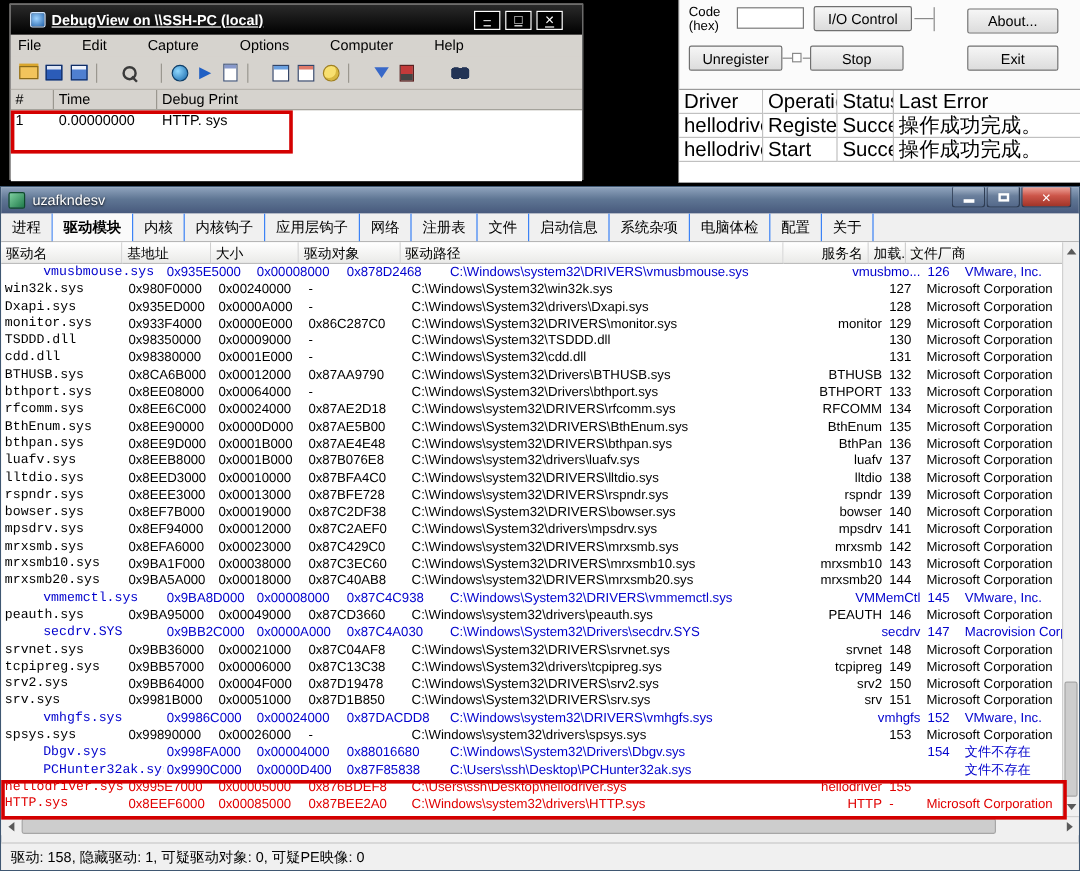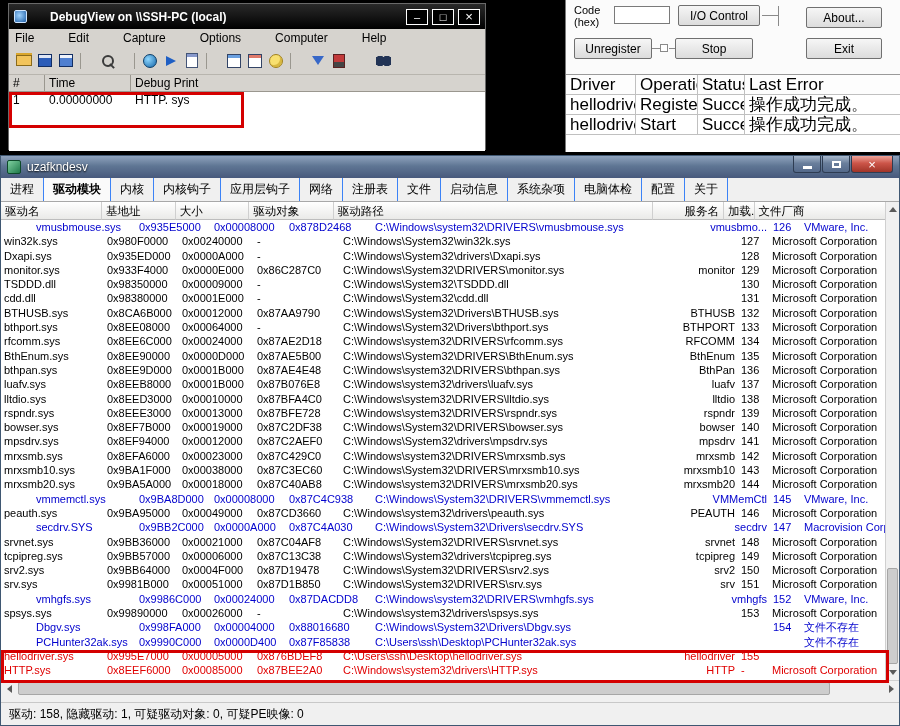--- a/index.html
+++ b/index.html
@@ -5,21 +5,21 @@
   * { margin:0; padding:0; box-sizing:border-box; }
   html,body { width:900px; height:726px; }
   body { background:#000; font-family:"Liberation Sans", sans-serif; position:relative; overflow:hidden; }
   #screen { position:absolute; inset:0; }
 
   
   .win { position:absolute; }
 
   
   #debugview { left:8px; top:3px; width:478px; height:147px; background:#d6d3ce; border:1px solid #6a6a6a; }
-  .dv-titlebar { height:25px; background:linear-gradient(#2a2a2a,#000); color:#fff; display:flex; align-items:center; padding:0 5px; gap:23px; }
+  .dv-titlebar { height:25px; background:linear-gradient(#2a2a2a,#000); color:#fff; display:flex; align-items:center; padding:0 16px; gap:5px;text-decoration:underline; }
   .dv-appicon { width:13px; height:13px; background:radial-gradient(circle at 40% 40%, #9fd3ff, #1f5fa8); border:1px solid #cfe5ff; border-radius:2px; }
   .dv-title { font-size:12px; font-weight:bold; white-space:nowrap; }
   .dv-btns { margin-left:auto; display:flex; gap:4px; }
   .dv-btn { width:22px; height:16px; border:1px solid #fff; background:#000; color:#fff; font-size:11px; display:flex; align-items:center; justify-content:center; }
   .g-min::before { content:"–"; }
   .g-max::before { content:"□"; }
   .g-close::before { content:"×"; font-size:13px; }
   .dv-menubar { height:18px; background:#d6d3ce; display:flex; align-items:center; padding:0 6px; gap:34px; font-size:12px; color:#000; }
   .dv-toolbar { height:28px; background:#d6d3ce; display:flex; align-items:center; padding:0 4px; border-bottom:1px solid #b8b5ae; }
   .tsep { width:1px; height:16px; background:#9a978f; margin:0 4px; }
@@ -78,21 +78,21 @@
   .pc-tab { padding:0 9px; line-height:23px; border-right:1px solid #3b82f6; white-space:nowrap; color:#000; }
   .pc-tab.active { font-weight:bold; background:#fafafa; }
   .pc-table { position:absolute; left:0; top:46px; width:898px; height:478px; background:#fff; }
   .pc-thead { position:absolute; left:0; top:0; height:18px; width:884px; display:flex; font-size:11.5px; }
   .pc-th { background:linear-gradient(#ffffff,#eaeae8); border-right:1px solid #cfcfcf; border-bottom:1px solid #bdbdbd; padding:2px 4px; white-space:nowrap; overflow:hidden; }
   .pc-tbody { position:absolute; left:0; top:18px; width:884px; height:458px; overflow:hidden; }
   .pc-row { display:flex; height:14.3px; line-height:14.3px; font-size:11px; color:#000; }
   .pc-row.blue { color:#0202cd;margin-left:32px; }
   .pc-row.red  { color:#e00000; }
   .cell { padding:0 3px; white-space:nowrap; overflow:hidden; flex:none; }
-  .w-name{width:103px;} .w-base{width:75px;} .w-size{width:75px;} .w-obj{width:86px;} .w-path{width:326px;} .w-svc{width:72px;text-align:right;} .w-load{width:31px;} .w-ven{width:133px; border-right:none;}
+  .w-name{width:103px;font-family:Liberation Mono, monospace;} .w-base{width:75px;} .w-size{width:75px;} .w-obj{width:86px;} .w-path{width:326px;} .w-svc{width:72px;text-align:right;} .w-load{width:31px;} .w-ven{width:133px; border-right:none;}
   
   .vscroll { position:absolute; right:0; top:0; width:14px; height:478px; background:#f0f0f0; border-left:1px solid #d0d0d0; }
   .vthumb { position:absolute; left:1px; width:11px; height:96px; bottom:16px; background:#cdcdcd; border:1px solid #a6a6a6; border-radius:2px; }
   .sarrow { position:absolute; left:0; width:14px; height:15px; display:flex; align-items:center; justify-content:center; }
   .sarrow::before { content:""; width:0; height:0; }
   .sa-up { top:0; } .sa-up::before { border-left:4px solid transparent; border-right:4px solid transparent; border-bottom:5px solid #5a5a5a; }
   .sa-dn { bottom:0; } .sa-dn::before { border-left:4px solid transparent; border-right:4px solid transparent; border-top:5px solid #5a5a5a; }
   .hscroll { position:absolute; left:0; top:524px; width:898px; height:16px; background:#f0f0f0; border-top:1px solid #d0d0d0; }
   .hthumb { position:absolute; top:1px; left:17px; width:812px; height:13px; background:#cdcdcd; border:1px solid #a6a6a6; border-radius:2px; }
   .harrow { position:absolute; top:0; width:16px; height:16px; display:flex; align-items:center; justify-content:center; }

